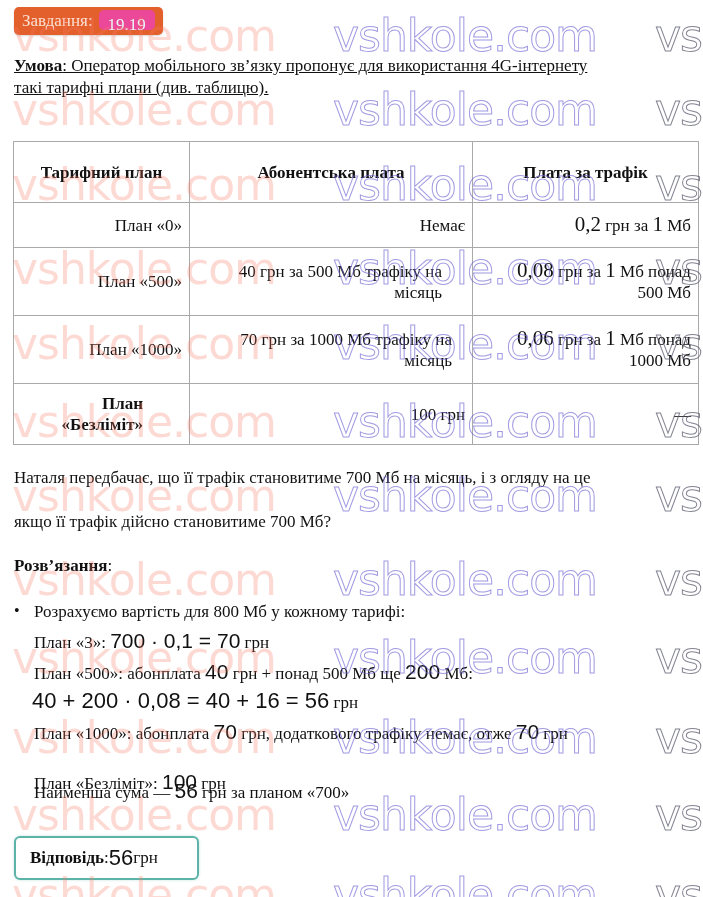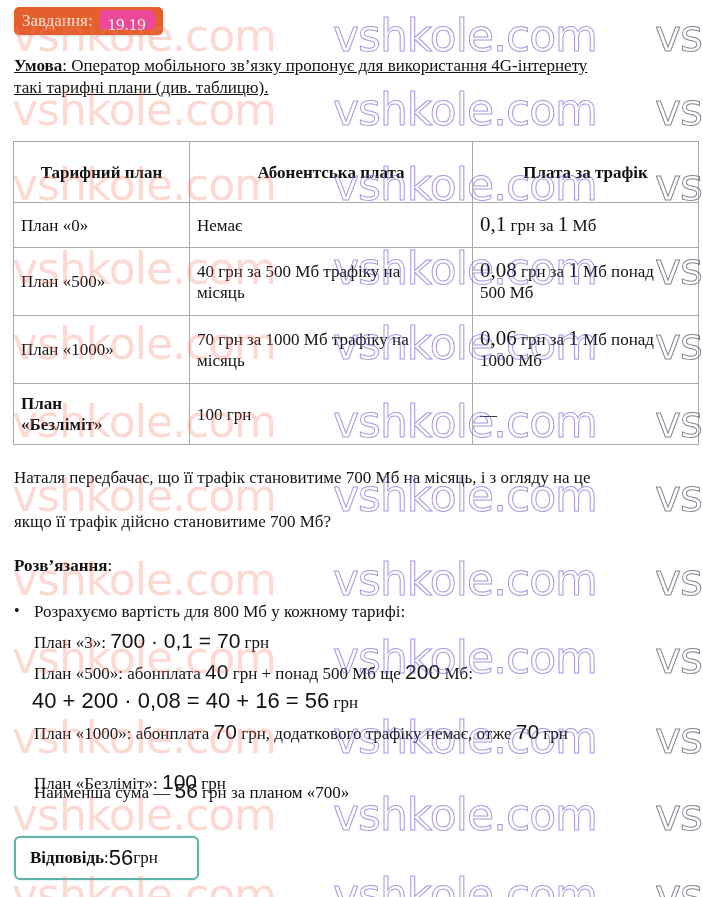--- a/index.html
+++ b/index.html
@@ -68,21 +68,21 @@
     top: 141px;
     width: 686px;
     border-collapse: collapse;
     font-size: 17px;
     line-height: 21px;
   }
   table.plans th, table.plans td {
     border: 1px solid #a9a9a9;
     padding: 0 7px;
     vertical-align: middle;
-    text-align: left;
+    text-align: right;
   }
   table.plans th {
     text-align: center;
     font-weight: bold;
   }
   .col1 { width: 135px; }
   .col2 { width: 268px; }
   .num { font-size: 21px; }
 
   
@@ -168,21 +168,21 @@
     <tbody>
         <tr style="height:61px;">
       <th class="col1" style="padding:0 20px;">Тарифний план</th>
       <th class="col2">Абонентська плата</th>
       <th>Плата за трафік</th>
     </tr>
     <tr style="height:45px;">
       <td>План «0»</td>
       <td>Немає</td>
       <td>
-        <span class="num">0,1</span><span> грн за </span><span class="num">1</span><span> Мб</span>
+        <span class="num">0,2</span><span> грн за </span><span class="num">1</span><span> Мб</span>
       </td>
     </tr>
     <tr style="height:68px;">
       <td>План «500»</td>
       <td style="padding-right:30px;">40 грн за 500 Мб трафіку на місяць</td>
       <td>
         <span class="num">0,08</span><span> грн за </span><span class="num">1</span><span> Мб понад</span><br>
         <span>500 Мб</span>
       </td>
     </tr>

